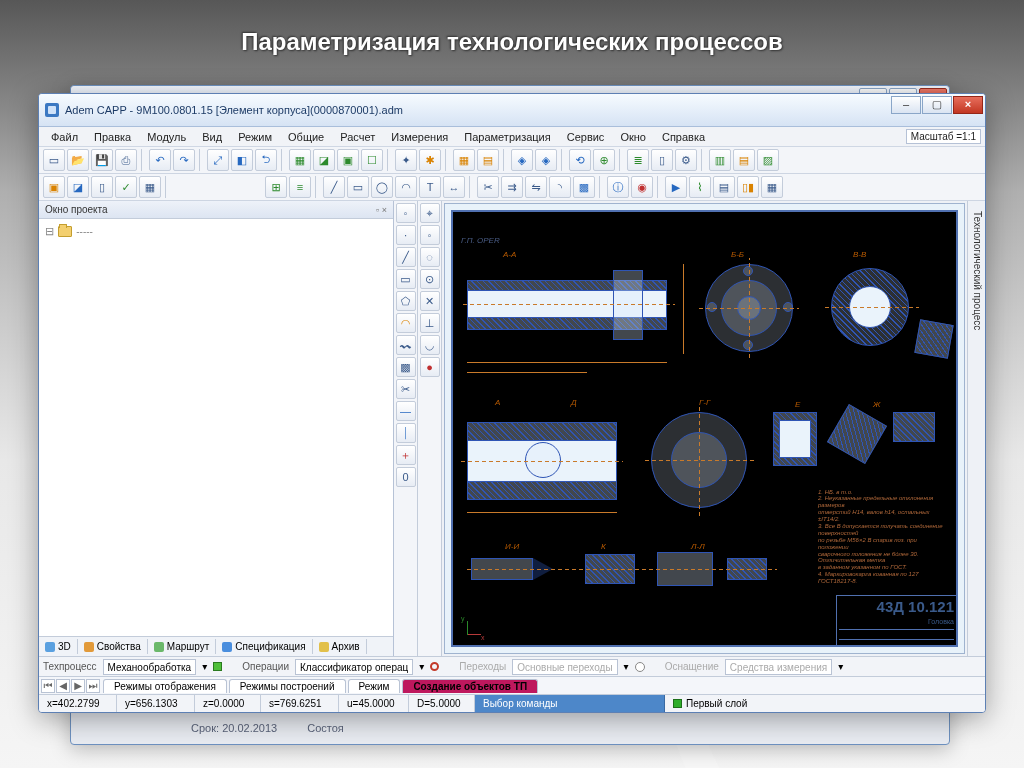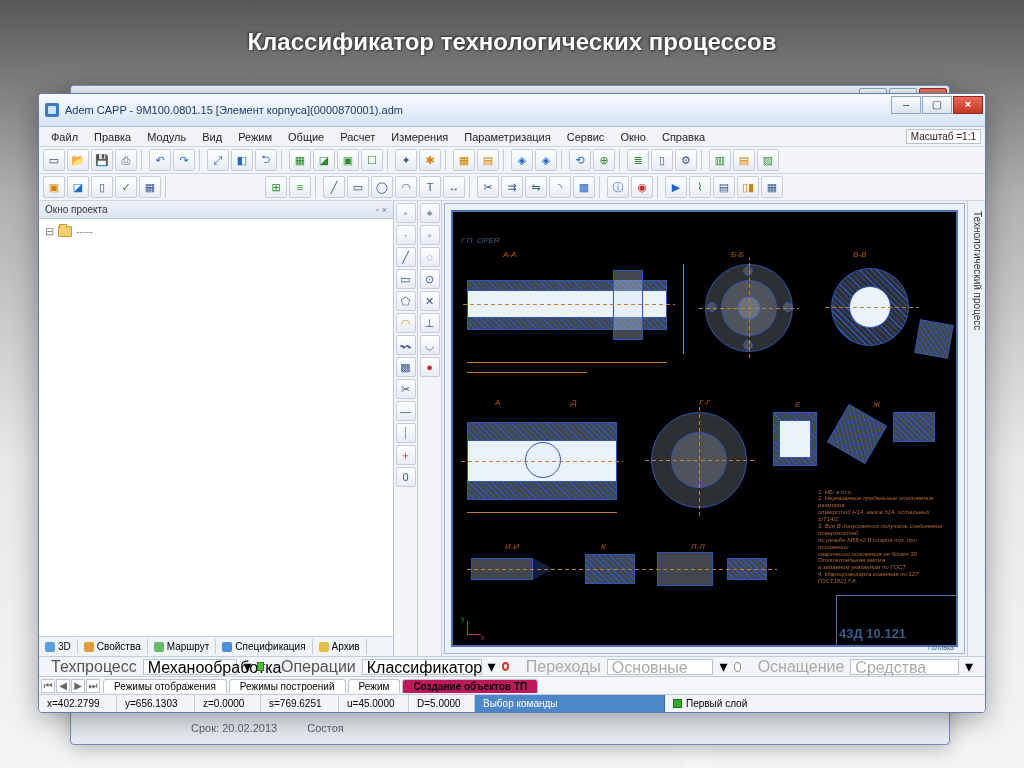--- a/index.html
+++ b/index.html
@@ -116,21 +116,21 @@
     flex: 1; background: #e8f2fa; border: 1px solid #9fb3cf; margin: 2px; position: relative; overflow: hidden;
   }
   .drawing-frame {
     position: absolute; inset: 6px; border: 2px solid #5070b0; background: #000000;
   }
   .titleblock {
     position: absolute; right: 0; bottom: 0; width: 120px; height: 50px;
     border-left: 1px solid #5070b0; border-top: 1px solid #5070b0;
     font-size: 7px; color: #6f4a2f; padding: 2px;
   }
-  .tb-main { font-size: 13px; color: #3a5a8a; font-weight: bold; text-align: left; margin-top: 28px; }
+  .tb-main { font-size: 15px; color: #3a5a8a; font-weight: bold; text-align: right; }
   .notes-block {
     position: absolute; right: 8px; bottom: 60px; width: 130px;
     font-size: 6px; color: #b0683a; font-style: italic; line-height: 1.15;
   }
   .section-lbl {
     position: absolute; font-size: 8px; color: #b85a00; font-style: italic;
   }
   .titlestrip {
     position: absolute; left: 8px; top: 24px; font-size: 8px; color: #4a5d86; font-style: italic;
   }
@@ -155,21 +155,21 @@
   .dim-line.h { height: 1px; }
   .dim-line.v { width: 1px; }
   .centerline { position: absolute; background: repeating-linear-gradient(90deg,#c97a2a 0 4px, transparent 4px 7px); height: 1px; }
   .centerline.v { background: repeating-linear-gradient(0deg,#c97a2a 0 4px, transparent 4px 7px); width: 1px; height: auto; }
   .hatch {
     background-image: repeating-linear-gradient(45deg, #2f55b5 0 1px, transparent 1px 4px);
   }
 
   .lower-bar {
     height: 20px; background: #f2f4f8; border-top: 1px solid #c3ccda;
-    display: flex; align-items: center; font-size: 16px; padding: 0 12px; gap: 6px;
+    display: flex; align-items: center; font-size: 10px; padding: 0 4px; gap: 6px;
   }
   .lb-label { color: #555; }
   .lb-field { border: 1px solid #b9c3d4; background: #fff; padding: 1px 4px; min-width: 90px; height: 16px; line-height: 14px; }
   .lb-radio { width: 10px; height: 10px; border: 1px solid #888; border-radius: 50%; background: #fff; }
   .lb-dot-green { width: 9px; height: 9px; background: #4fbf3a; border: 1px solid #2a7a1f; display: inline-block; }
   .lb-dot-red-ring { width: 9px; height: 9px; border: 2px solid #c33a2a; border-radius: 50%; display: inline-block; }
 
   .tabstrip {
     height: 18px; background: #f4f6fa; border-top: 1px solid #c3ccda;
     display: flex; align-items: center; font-size: 10px; padding: 0 2px;
@@ -192,21 +192,21 @@
     position: absolute; right: -120px; bottom: -140px; width: 480px; height: 480px;
     border: 30px solid rgba(255,255,255,0.25); border-right-color: transparent; border-top-color: transparent;
     border-radius: 50%; transform: rotate(35deg);
   }
 </style>
 </head>
 <body>
 
 <div class="swirl"></div>
 
-<div class="slide-title">Классификатор технологических процессов</div>
+<div class="slide-title">Параметризация технологических процессов</div>
 
 <div class="ghost-window">
   <div class="ghost-title"></div>
   <div class="ghost-ctrls">
     <div class="g-btn">–</div>
     <div class="g-btn">▢</div>
     <div class="g-btn close">×</div>
   </div>
   <div class="ghost-foot">
     <span><span>Срок:</span>

